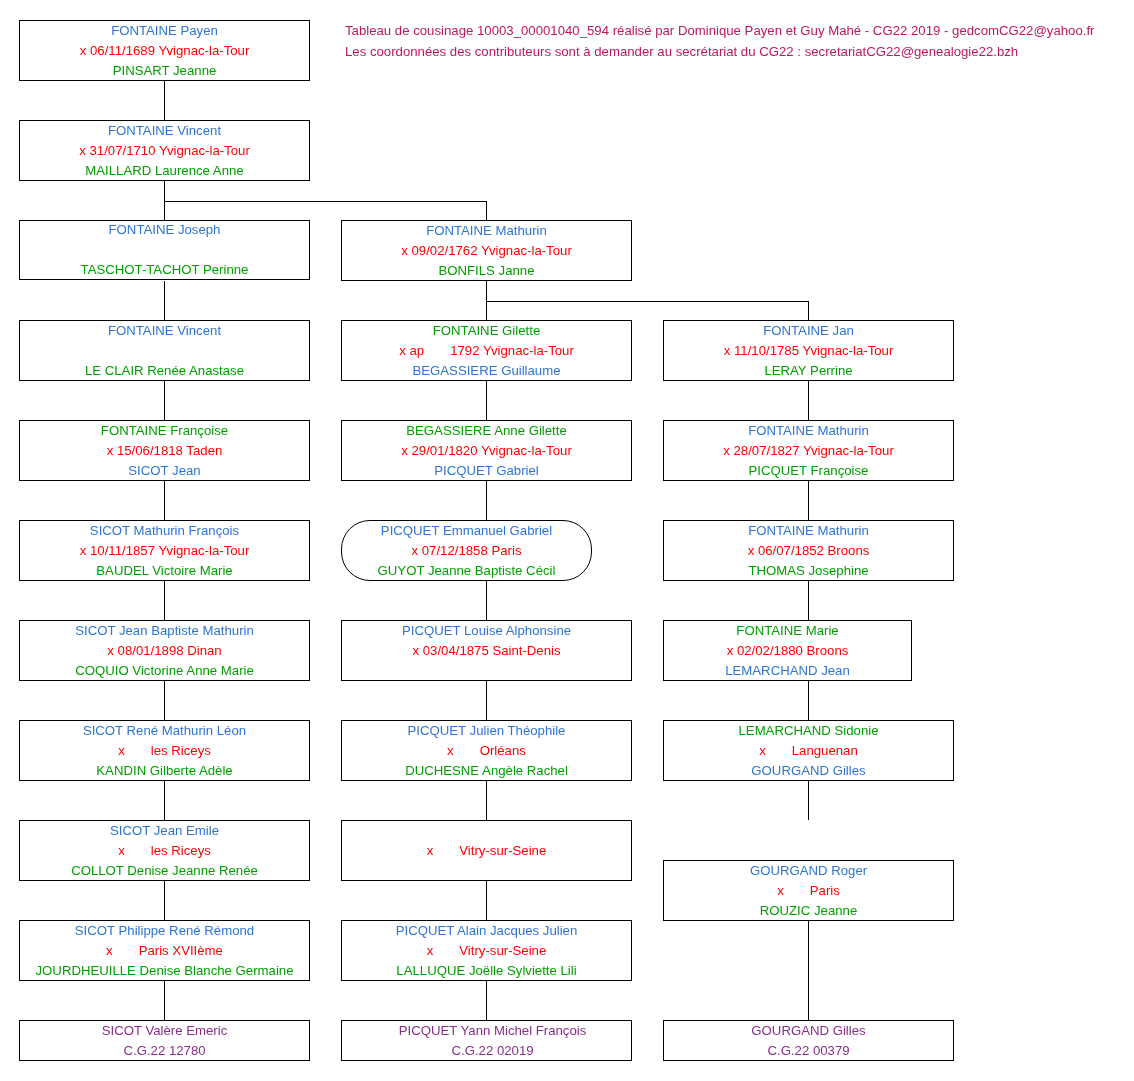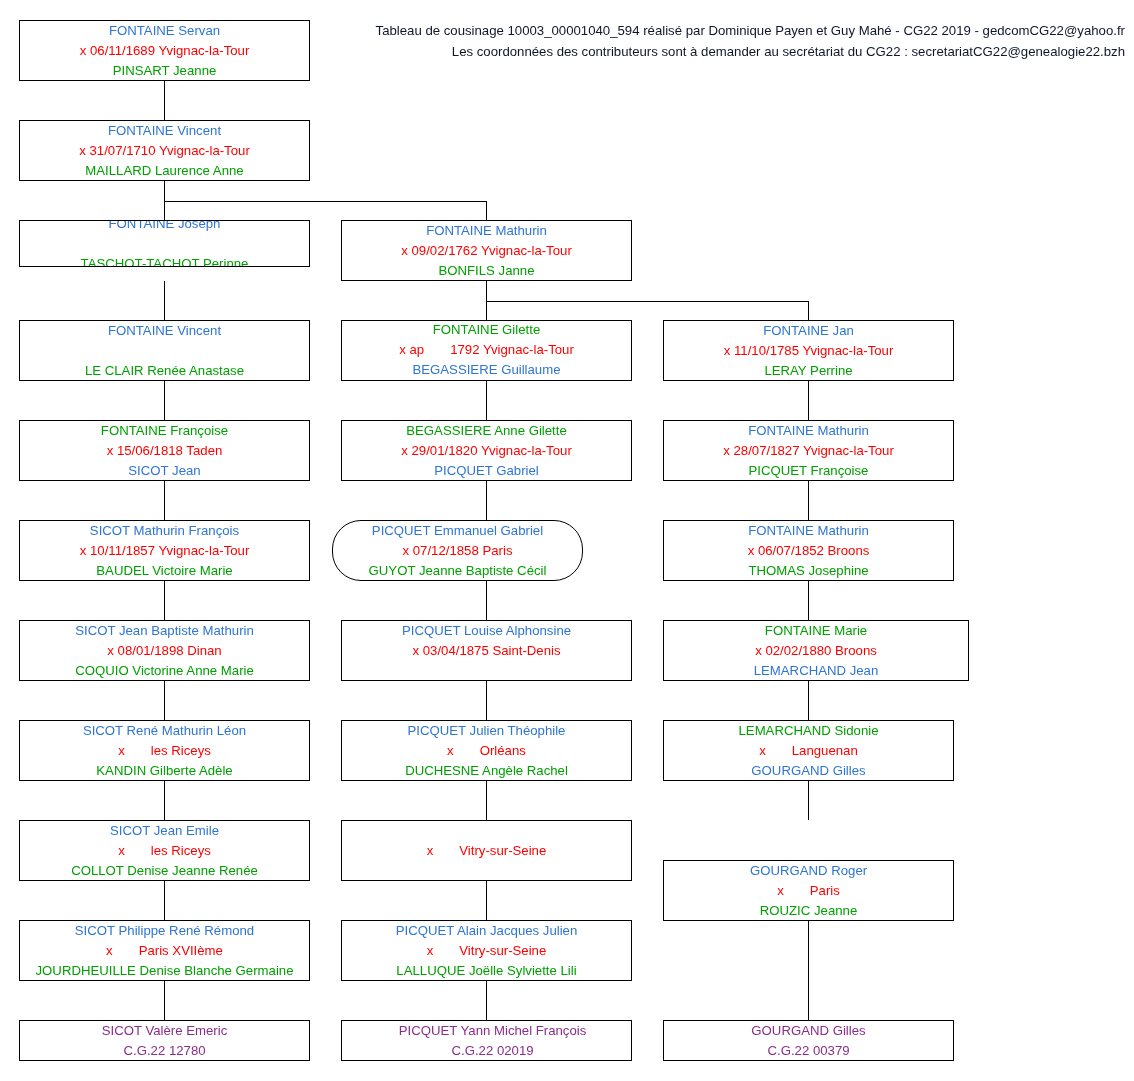--- a/index.html
+++ b/index.html
@@ -7,23 +7,22 @@
   body{
     width:1134px;height:1081px;position:relative;
     font-family:"Liberation Sans","DejaVu Sans",sans-serif;
     -webkit-font-smoothing:antialiased;
   }
   #chart{position:absolute;left:0;top:0;width:1134px;height:1081px;}
 
   
   .header{
     position:absolute;left:345px;top:20px;width:780px;
-    font-size:13.2px;line-height:21px;color:#0f172a;
+    font-size:13.2px;line-height:21px;color:#be185d;
     white-space:nowrap;
-    text-align:right;
   }
   .header div{white-space:nowrap;}
 
   
   .ln{position:absolute;background:#000000;}
   .ln.v{width:1px;}
   .ln.h{height:1px;}
 
   
   .box{
@@ -92,48 +91,48 @@
 
   <div class="ln v" style="left:164px;top:881px;height:39px;"></div>
   <div class="ln v" style="left:486px;top:881px;height:39px;"></div>
 
   <div class="ln v" style="left:808px;top:881px;height:139px;"></div>
 
   <div class="ln v" style="left:164px;top:981px;height:39px;"></div>
   <div class="ln v" style="left:486px;top:981px;height:39px;"></div>
 
   <div class="box" style="left:19px;top:20px;width:291px;height:61px;">
-    <div class="ln1 male">FONTAINE Servan</div>
+    <div class="ln1 male">FONTAINE Payen</div>
     <div class="ln2 union">x 06/11/1689 Yvignac-la-Tour</div>
     <div class="ln3 female">PINSART Jeanne</div>
   </div>
 
   <div class="box" style="left:19px;top:120px;width:291px;height:61px;">
     <div class="ln1 male">FONTAINE Vincent</div>
     <div class="ln2 union">x 31/07/1710 Yvignac-la-Tour</div>
     <div class="ln3 female">MAILLARD Laurence Anne</div>
   </div>
 
-  <div class="box" style="left:19px;top:220px;width:291px;height:47px;">
+  <div class="box" style="left:19px;top:220px;width:291px;height:60px;">
     <div class="ln1 male">FONTAINE Joseph</div>
     <div class="ln2 union blankline"></div>
     <div class="ln3 female">TASCHOT-TACHOT Perinne</div>
   </div>
   <div class="box" style="left:341px;top:220px;width:291px;height:61px;">
     <div class="ln1 male">FONTAINE Mathurin</div>
     <div class="ln2 union">x 09/02/1762 Yvignac-la-Tour</div>
     <div class="ln3 female">BONFILS Janne</div>
   </div>
 
   <div class="box" style="left:19px;top:320px;width:291px;height:61px;">
     <div class="ln1 male">FONTAINE Vincent</div>
     <div class="ln2 union blankline"></div>
     <div class="ln3 female">LE CLAIR Renée Anastase</div>
   </div>
-  <div class="box" style="left:341px;top:320px;width:291px;height:61px;justify-content:flex-end;">
+  <div class="box" style="left:341px;top:320px;width:291px;height:61px;">
     <div class="ln1 female">FONTAINE Gilette</div>
     <div class="ln2 union"><span>x ap</span><span class="gap"></span><span>1792 Yvignac-la-Tour</span></div>
     <div class="ln3 male">BEGASSIERE Guillaume</div>
   </div>
   <div class="box" style="left:663px;top:320px;width:291px;height:61px;">
     <div class="ln1 male">FONTAINE Jan</div>
     <div class="ln2 union">x 11/10/1785 Yvignac-la-Tour</div>
     <div class="ln3 female">LERAY Perrine</div>
   </div>
 
@@ -151,42 +150,42 @@
     <div class="ln1 male">FONTAINE Mathurin</div>
     <div class="ln2 union">x 28/07/1827 Yvignac-la-Tour</div>
     <div class="ln3 female">PICQUET Françoise</div>
   </div>
 
   <div class="box" style="left:19px;top:520px;width:291px;height:61px;">
     <div class="ln1 male">SICOT Mathurin François</div>
     <div class="ln2 union">x 10/11/1857 Yvignac-la-Tour</div>
     <div class="ln3 female">BAUDEL Victoire Marie</div>
   </div>
-  <div class="box" style="left:332px;top:520px;width:251px;height:61px;border-radius:29px;">
+  <div class="box" style="left:341px;top:520px;width:251px;height:61px;border-radius:29px;">
     <div class="ln1 male">PICQUET Emmanuel Gabriel</div>
     <div class="ln2 union">x 07/12/1858 Paris</div>
     <div class="ln3 female">GUYOT Jeanne Baptiste Cécil</div>
   </div>
   <div class="box" style="left:663px;top:520px;width:291px;height:61px;">
     <div class="ln1 male">FONTAINE Mathurin</div>
     <div class="ln2 union">x 06/07/1852 Broons</div>
     <div class="ln3 female">THOMAS Josephine</div>
   </div>
 
   <div class="box" style="left:19px;top:620px;width:291px;height:61px;">
     <div class="ln1 male">SICOT Jean Baptiste Mathurin</div>
     <div class="ln2 union">x 08/01/1898 Dinan</div>
     <div class="ln3 female">COQUIO Victorine Anne Marie</div>
   </div>
   <div class="box" style="left:341px;top:620px;width:291px;height:61px;">
     <div class="ln1 male">PICQUET Louise Alphonsine</div>
     <div class="ln2 union">x 03/04/1875 Saint-Denis</div>
     <div class="ln3 female blankline"></div>
   </div>
-  <div class="box" style="left:663px;top:620px;width:306px;height:61px;">
+  <div class="box" style="left:663px;top:620px;width:249px;height:61px;">
     <div class="ln1 female">FONTAINE Marie</div>
     <div class="ln2 union">x 02/02/1880 Broons</div>
     <div class="ln3 male">LEMARCHAND Jean</div>
   </div>
 
   <div class="box" style="left:19px;top:720px;width:291px;height:61px;">
     <div class="ln1 male">SICOT René Mathurin Léon</div>
     <div class="ln2 union"><span>x</span><span class="gap"></span><span>les Riceys</span></div>
     <div class="ln3 female">KANDIN Gilberte Adèle</div>
   </div>

